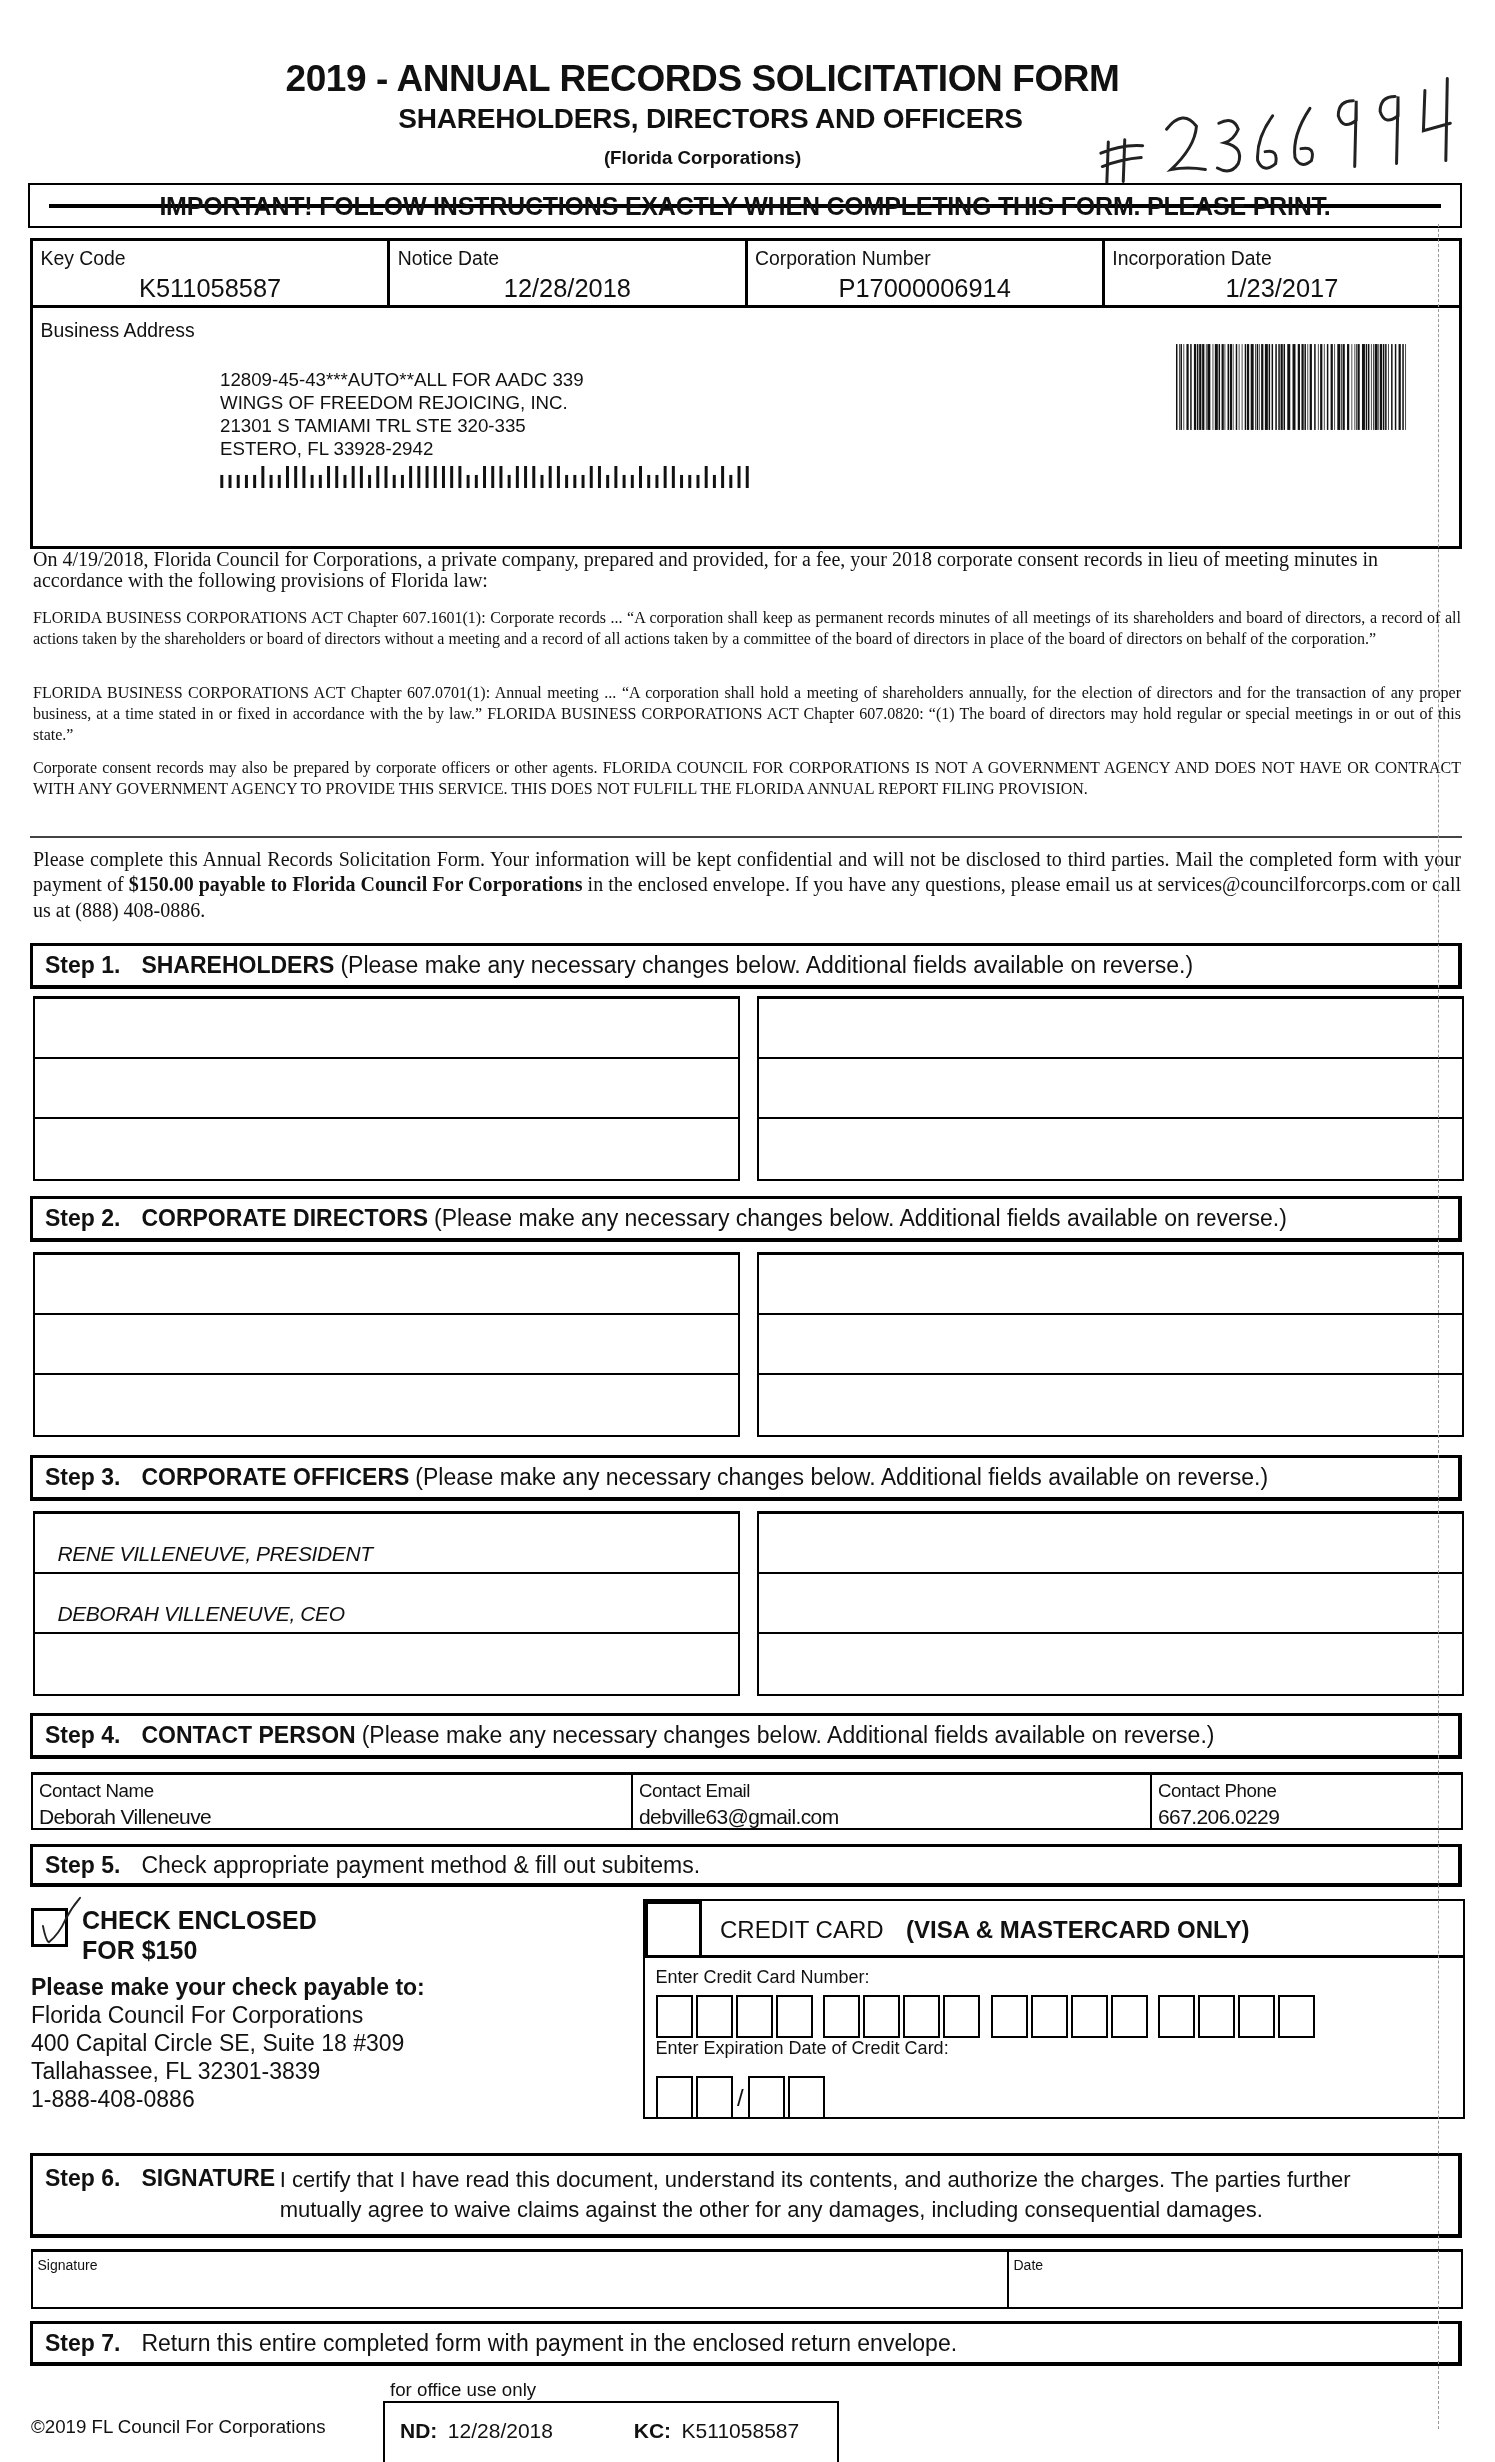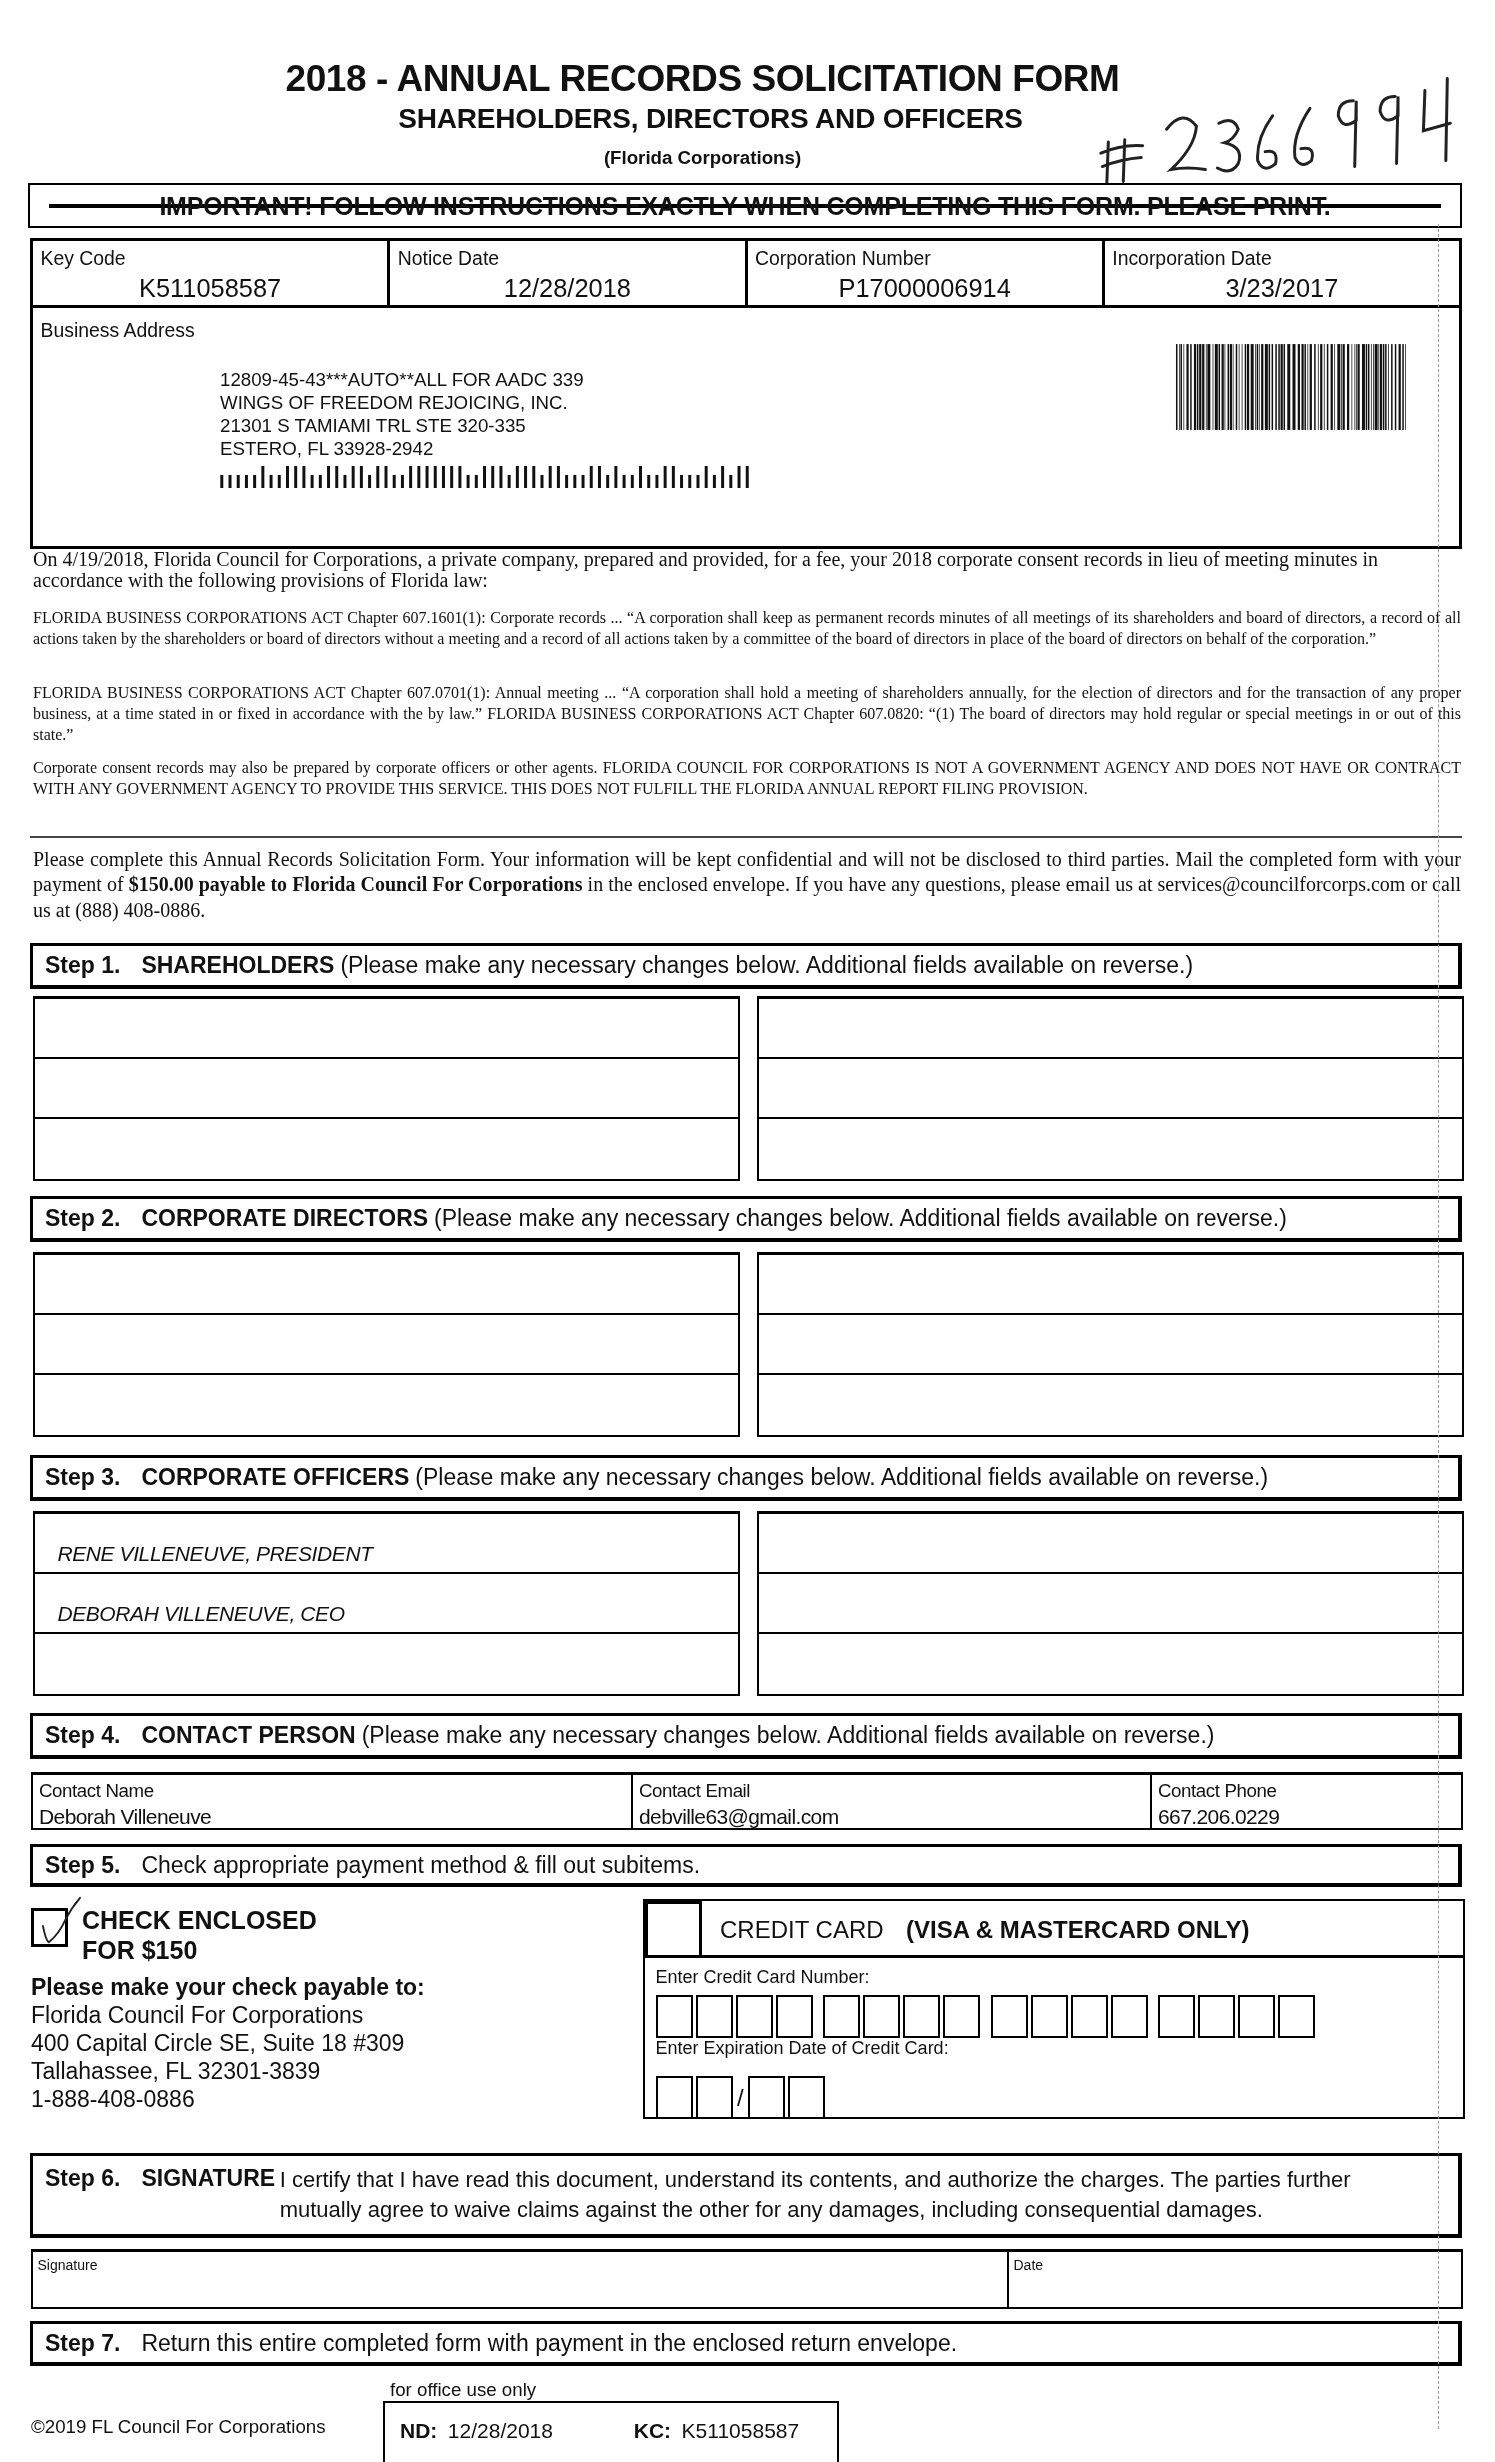--- a/index.html
+++ b/index.html
@@ -108,21 +108,21 @@
   #office-box .row { position: absolute; left: 15px; top: 16.4px; font-size: 21px; white-space: nowrap; }
   #office-box b { font-weight: bold; margin-right: 10.5px; }
   #office-kc { margin-left: 75px; }
 
   
   #scanline { left: 1438px; top: 224px; width: 0; height: 2205px; border-left: 1.5px dashed #999; }
 </style>
 </head>
 <body>
 
-<div id="title" class="abs">2018 - ANNUAL RECORDS SOLICITATION FORM</div>
+<div id="title" class="abs">2019 - ANNUAL RECORDS SOLICITATION FORM</div>
 <div id="subtitle" class="abs">SHAREHOLDERS, DIRECTORS AND OFFICERS</div>
 <div id="subsub" class="abs">(Florida Corporations)</div>
 <svg id="handwritten" class="abs" viewBox="0 0 520 150">
   <title># 236694</title>
   <g fill="none" stroke="#222" stroke-width="4" stroke-linecap="round">
     <path d="M12 95 L10 150 M34 92 L32 148 M2 110 Q30 98 58 100 M4 128 Q30 118 56 116"></path>
     <path d="M90 78 Q112 50 130 74 Q128 102 96 132 Q118 128 142 132"></path>
     <path d="M160 70 Q180 60 186 78 Q180 92 168 96 Q194 102 186 124 Q176 140 158 130"></path>
     <path d="M232 60 Q210 90 212 120 Q220 138 236 124 Q240 104 222 108"></path>
     <path d="M282 50 Q258 86 262 116 Q270 132 284 120 Q290 100 270 104"></path>
@@ -144,21 +144,21 @@
   <div class="infocell">
     <span class="lbl">Notice Date</span>
     <span class="val">12/28/2018</span>
   </div>
   <div class="infocell">
     <span class="lbl">Corporation Number</span>
     <span class="val">P17000006914</span>
   </div>
   <div class="infocell">
     <span class="lbl">Incorporation Date</span>
-    <span class="val">3/23/2017</span>
+    <span class="val">1/23/2017</span>
   </div>
 </div>
 
 <div id="addrbox" class="abs">
   <span class="lbl">Business Address</span>
   <div id="addrlines">
     <div>12809-45-43***AUTO**ALL FOR AADC 339</div>
     <div>WINGS OF FREEDOM REJOICING, INC.</div>
     <div>21301 S TAMIAMI TRL STE 320-335</div>
     <div>ESTERO, FL 33928-2942</div>

